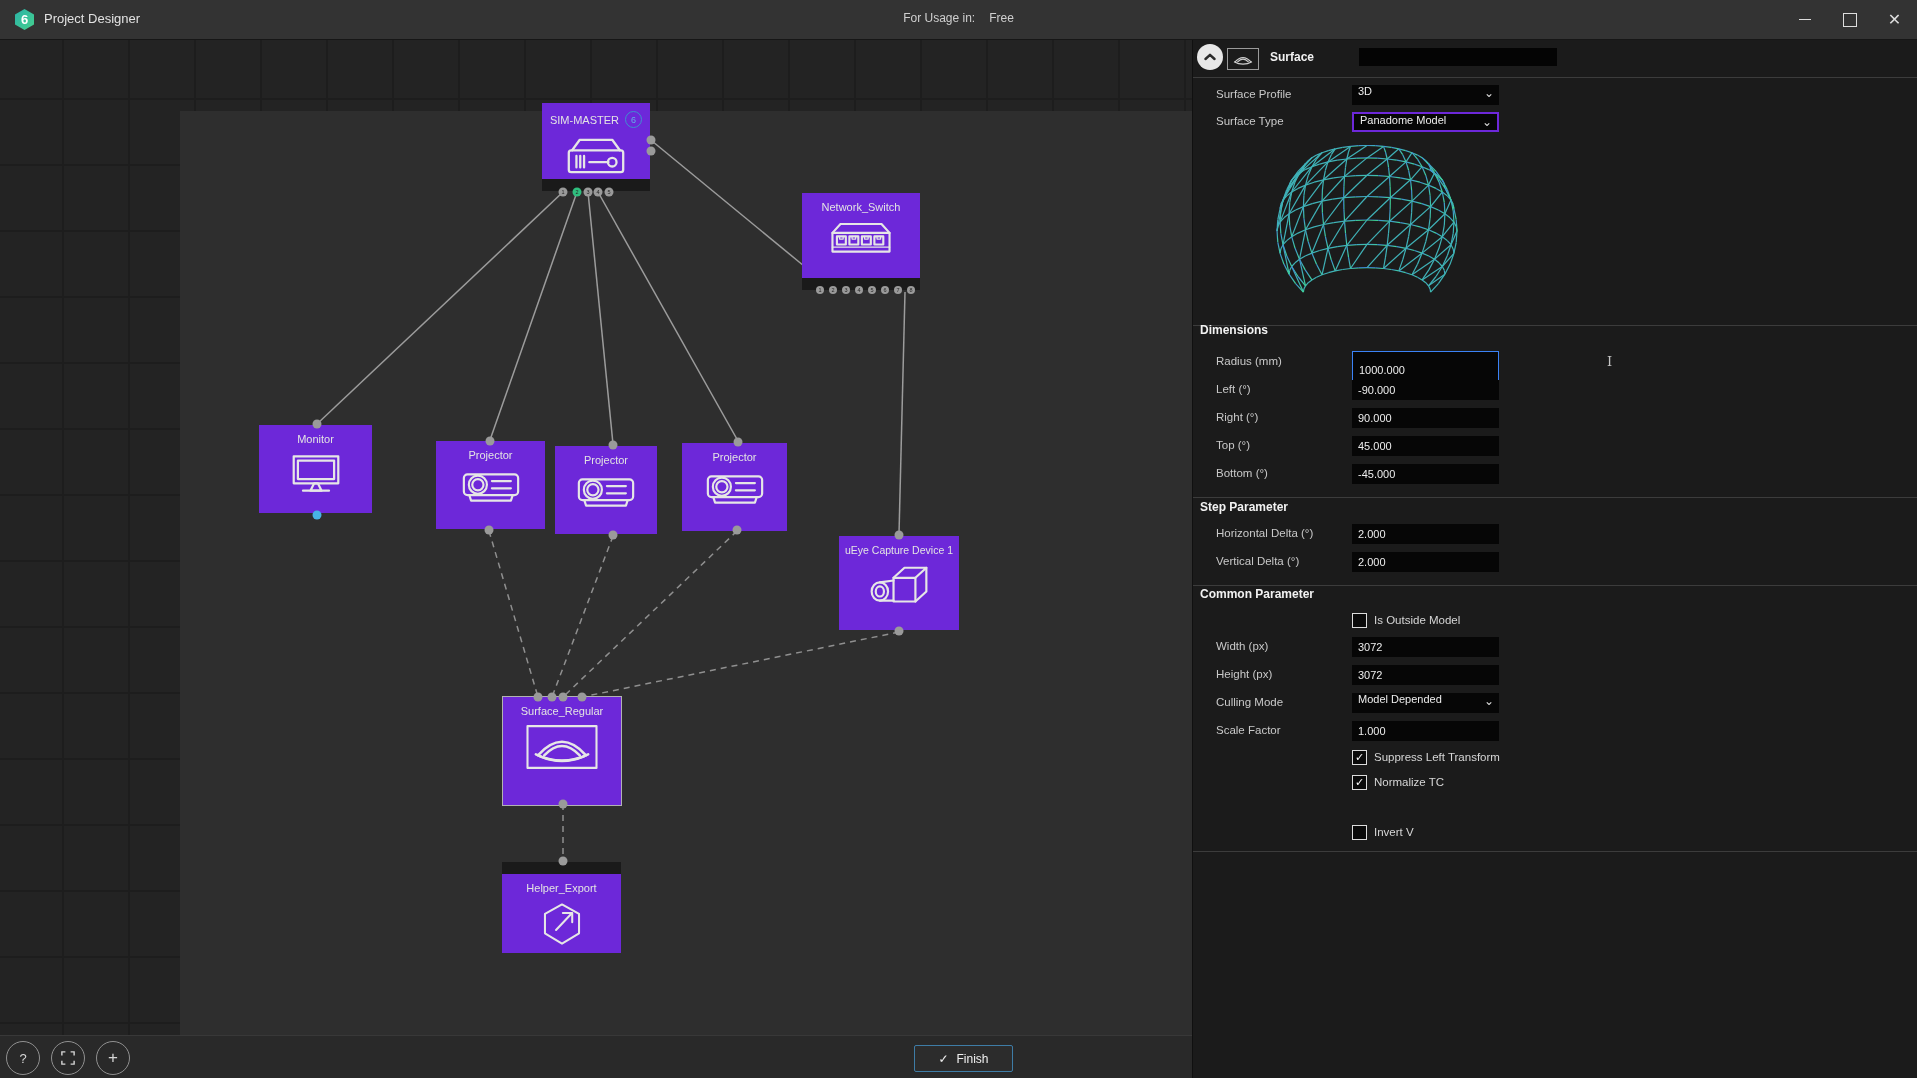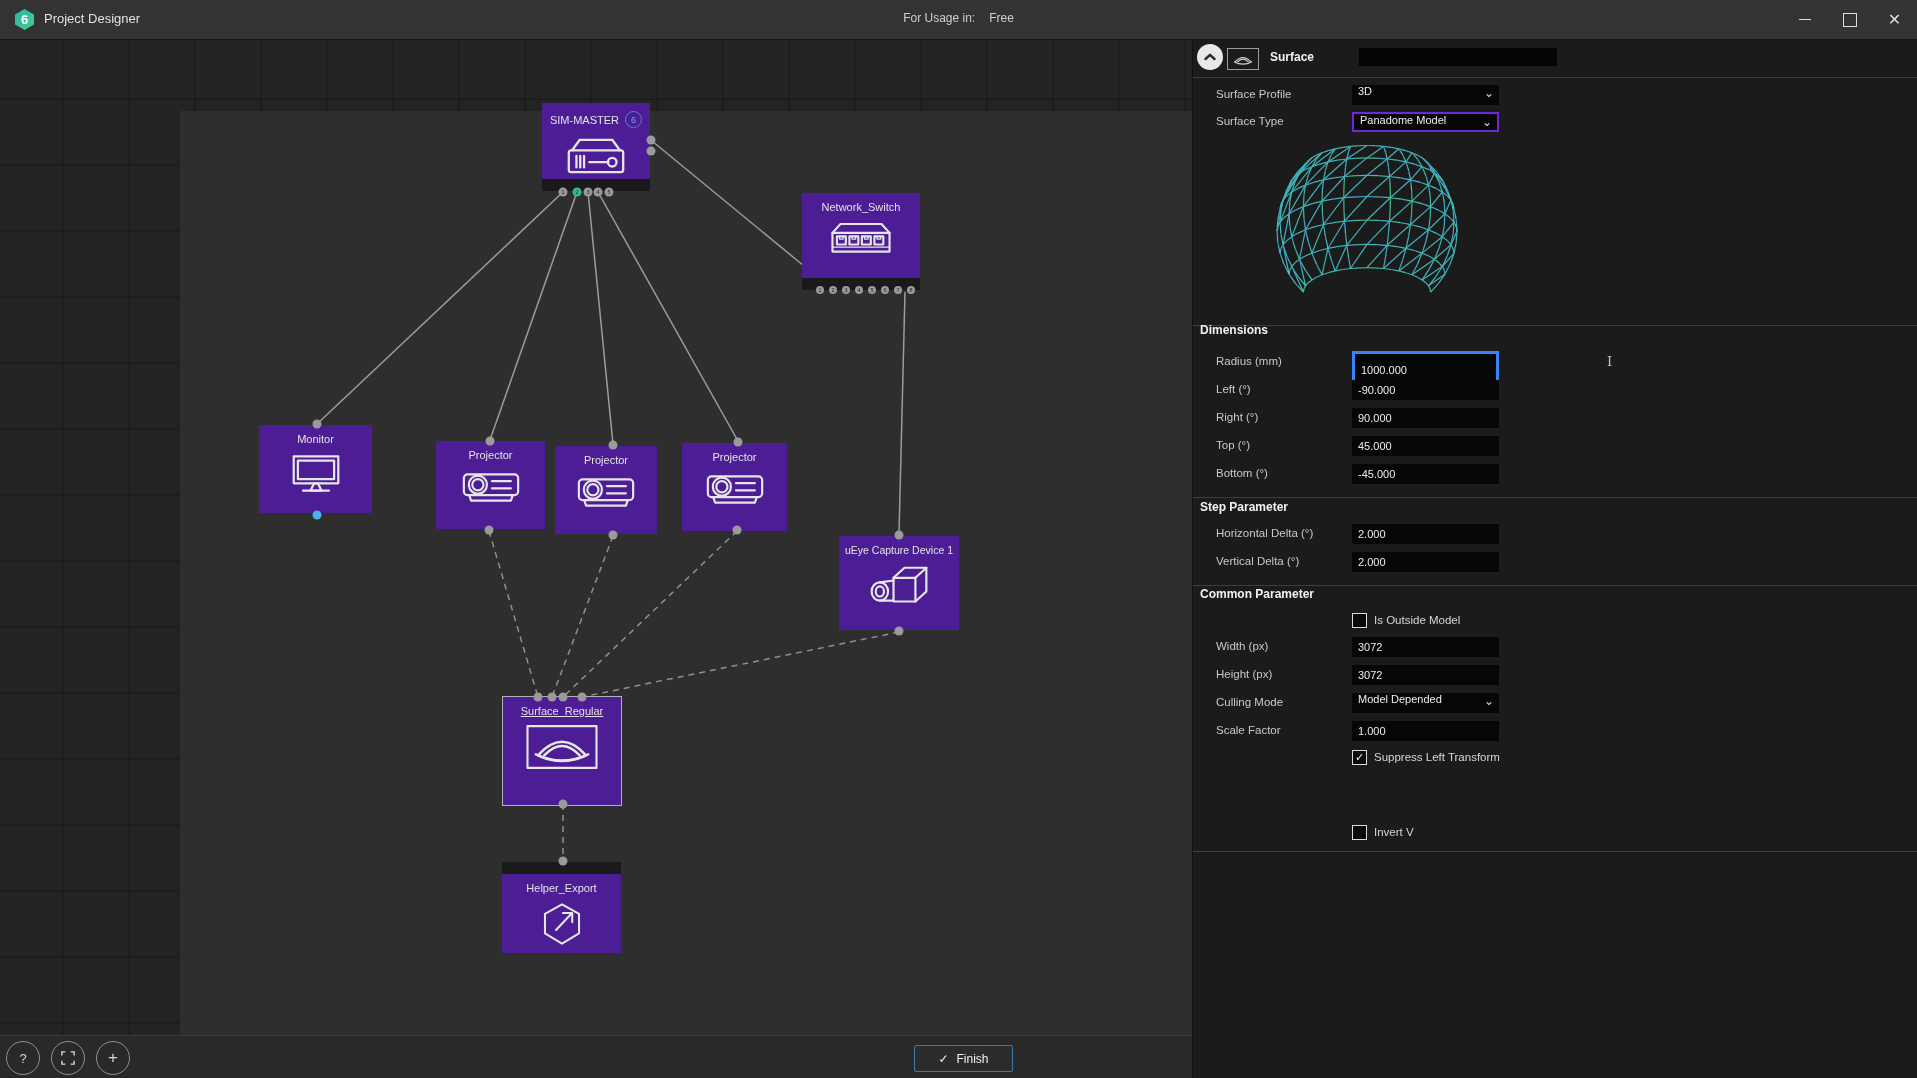--- a/index.html
+++ b/index.html
@@ -22,21 +22,21 @@
 
   
   #canvas-outer{position:absolute;left:0;top:39px;width:1192px;height:1039px;background:#232323;
     background-image:linear-gradient(#1d1d1d 2px,transparent 2px),
                      linear-gradient(90deg,#1d1d1d 2px,transparent 2px);
     background-size:66px 66px;background-position:-4px 59px;z-index:0;}
   #canvas-inner{position:absolute;left:180px;top:72px;width:1012px;height:963px;background:#2e2e2e;z-index:0;}
   #edge-layer,#port-layer{position:absolute;left:0;top:0;width:1917px;height:1078px;pointer-events:none;}
   #edge-layer{z-index:1;} #port-layer{z-index:3;}
   #node-layer{position:absolute;left:0;top:0;z-index:2;}
-  .node{position:absolute;background:#4c1d95;display:flex;flex-direction:column;align-items:center;
+  .node{position:absolute;background:#6d28d9;display:flex;flex-direction:column;align-items:center;
         padding-top:8px;gap:7px;box-sizing:border-box;}
   .node.selected{border:1px solid #b2b2b2;}
   .node-label-row{display:flex;align-items:center;gap:6px;}
   .node-label{font-size:11px;color:#e3e3e3;white-space:nowrap;}
   .node.small-label .node-label{font-size:10.5px;}
   .badge{width:15px;height:15px;border:1px solid #3f8fd0;border-radius:50%;color:#62b1e6;
          font-size:9px;display:flex;align-items:center;justify-content:center;}
   .node-icon svg{display:block;}
   .band-bottom{position:absolute;left:0;right:0;bottom:0;height:12px;background:#1a1a1a;}
   .band-top{position:absolute;left:0;right:0;top:0;height:12px;background:#1a1a1a;}
@@ -65,21 +65,21 @@
   #panel-title{position:absolute;left:77px;top:11px;font-size:12px;font-weight:bold;color:#f2f2f2;}
   #name-input{position:absolute;left:166px;top:9px;width:198px;height:18px;background:#040404;
               border:none;color:#eee;font-size:11px;padding:0 5px;box-sizing:border-box;
               font-family:"Liberation Sans",sans-serif;}
   .prow{position:absolute;left:0;width:725px;height:21px;}
   .plabel{position:absolute;left:23px;top:3px;font-size:11.5px;color:#c9c9c9;white-space:nowrap;}
   .psection{position:absolute;left:7px;font-size:12px;font-weight:bold;color:#f2f2f2;}
   .pinput,.dd{position:absolute;left:159px;top:0;width:147px;height:20px;background:#060606;
               border:none;color:#ededed;font-size:11px;padding:0 6px;box-sizing:border-box;
               font-family:"Liberation Sans",sans-serif;}
-  .pinput.focused{border:3px solid #3b82f6;height:37px;top:-1px;}
+  .pinput.focused{border:1px solid #3b82f6;height:37px;top:-1px;}
   .dd{display:flex;}
   .dd .chev{position:absolute;right:5px;top:1px;font-size:12px;color:#dcdcdc;}
   .dd.focused{border:2px solid #6d28d9;}
   .ibeam{position:absolute;left:414px;top:2px;font-family:"DejaVu Serif",serif;font-size:13px;color:#c4c4c4;}
   .chkrow{position:absolute;left:0;width:725px;height:18px;}
   .checkbox{position:absolute;left:159px;top:1px;width:13px;height:13px;border:1px solid #dcdcdc;
             background:#0a0a0a;display:flex;align-items:center;justify-content:center;}
   .checkbox.checked::after{content:"✓";color:#fff;font-size:11px;line-height:1;}
   .chklabel{position:absolute;left:181px;top:2px;font-size:11.5px;color:#d6d6d6;}
   #preview-box{position:absolute;left:82px;top:99px;}
@@ -210,21 +210,21 @@
    <rect x="28" y="16" width="24" height="26"></rect>
    <path d="M28 16 L40 5 H64 L52 16"></path>
           <path d="M64 5 V31 L52 42"></path>
    <ellipse cx="13" cy="31" rx="9" ry="10"></ellipse>
           <ellipse cx="13" cy="31" rx="4.5" ry="5.5"></ellipse>
    <path d="M13 21 L28 19"></path>
           <path d="M13 41 L28 41"></path>
         </svg>
       </div>
     </div>
-    <div class="node selected" style="left: 502px; top: 696px; width: 120px; height: 110px; text-decoration: underline;">
+    <div class="node selected" style="left: 502px; top: 696px; width: 120px; height: 110px;">
       <div class="node-label-row">
         <span class="node-label">Surface_Regular</span>
       </div>
       <div class="node-icon">
         <svg width="76" height="46" viewBox="0 0 70 44" fill="none" stroke="#e6e6e6" stroke-width="2.4" stroke-linejoin="round" stroke-linecap="round">
    <rect x="2" y="2" width="66" height="40" stroke-width="2"></rect>
    <path d="M12 30 Q35 4 58 30"></path>
           <path d="M18 30 Q35 12 52 30"></path>
    <path d="M10 29 Q35 41 60 29"></path>
           <path d="M14 31 Q35 40 56 31"></path>
@@ -839,19 +839,23 @@
   </div>
   <div class="prow" style="top:682px">
     <span class="plabel">Scale Factor</span>
     <input class="pinput" value="1.000" style="">
   </div>
 
   <div class="chkrow" style="top:710px">
     <span class="checkbox checked"></span>
     <span class="chklabel">Suppress Left Transform</span>
   </div>
+  <div class="chkrow" style="top:735px">
+    <span class="checkbox checked"></span>
+    <span class="chklabel">Normalize TC</span>
+  </div>
   <div class="chkrow" style="top:785px">
     <span class="checkbox"></span>
     <span class="chklabel">Invert V</span>
   </div>
 
   <div class="pdivider" style="top:812px"></div>
 </div>
 
 </body></html>

